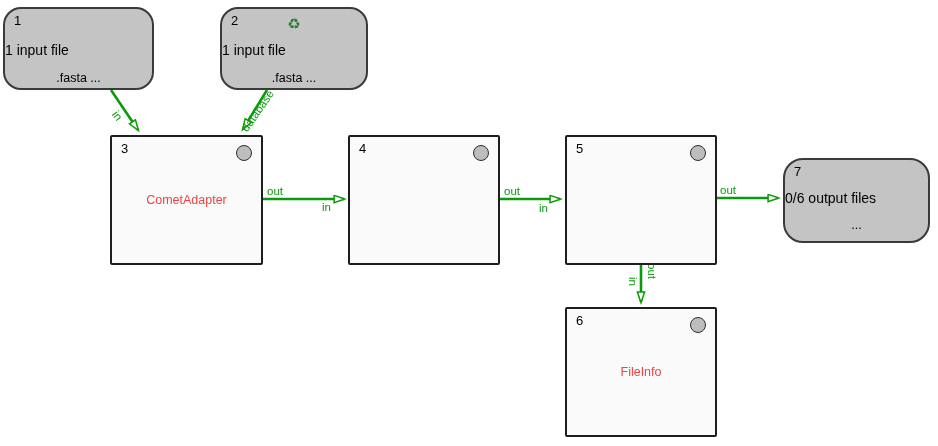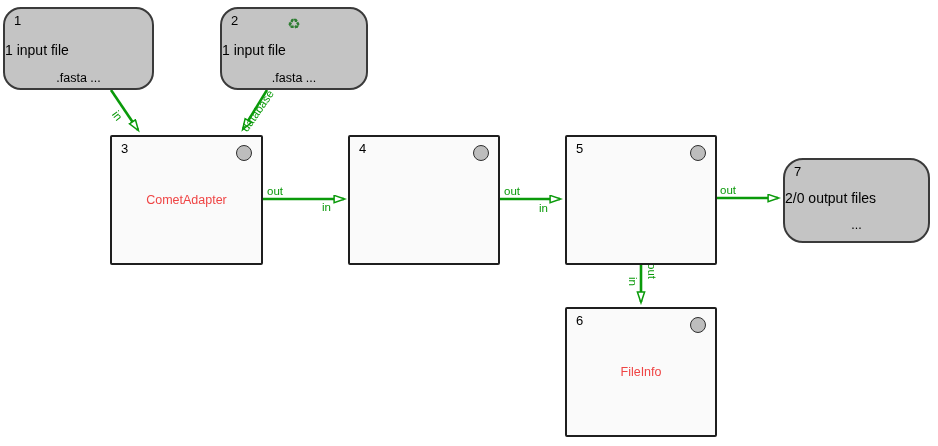--- a/index.html
+++ b/index.html
@@ -173,17 +173,17 @@
   </div>
 
   <div class="node node-tool" style="left:565px; top:307px; width:152px; height:130px;">
     <span class="node-number">6</span>
     <span class="status-circle"></span>
     <div class="node-title-center">FileInfo</div>
   </div>
 
   <div class="node node-io node-out7" style="left:783px; top:158px; width:147px; height:85px;">
     <span class="node-number">7</span>
-    <div class="io-title out7-title">2/0 output files</div>
+    <div class="io-title out7-title">0/6 output files</div>
     <div class="io-subtitle out7-subtitle">...</div>
   </div>
 
 </div>
 
 </body></html>

